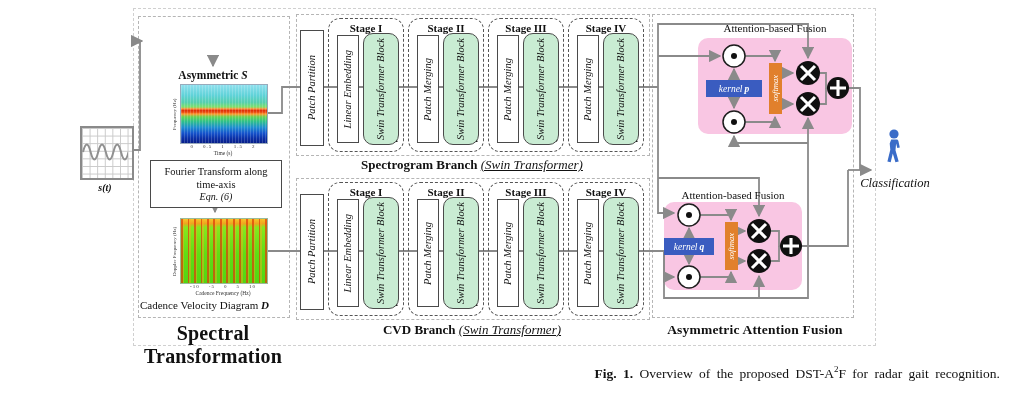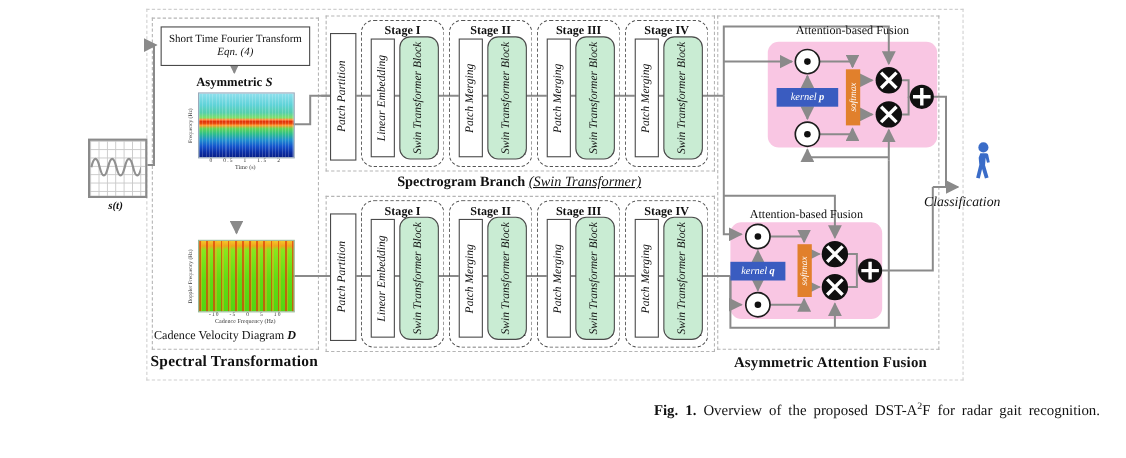--- a/index.html
+++ b/index.html
@@ -19,21 +19,21 @@
   .gbox{position:absolute;background:var(--swin_block,#c9ecd3);border:1.2px solid #4a4a4a;
     border-radius:10px;z-index:2;display:flex;align-items:center;justify-content:center;}
   .vtext{writing-mode:vertical-rl;transform:rotate(180deg);display:inline-block;
     font-style:italic;font-size:10.5px;line-height:1.25;text-align:center;}
   .mult{position:absolute;right:5px;top:113px;font-weight:bold;font-size:11.5px;}
   .proc-box{background:#fff;border:1.2px solid #4a4a4a;z-index:2;text-align:center;
     display:flex;flex-direction:column;align-items:center;justify-content:center;line-height:1.25;}
   .branch-label{z-index:2;text-align:center;font-size:13px;}
   .branch-label b{font-weight:bold;}
   .branch-label i{font-style:italic;text-decoration:underline;}
-  .sec-label{z-index:2;text-align:center;font-weight:bold;font-size:14px;letter-spacing:.2px;}
+  .sec-label{z-index:2;text-align:center;font-weight:bold;font-size:20px;letter-spacing:.2px;}
   .fusion-pink{background:var(--fusion_bg,#f9c6e3);border-radius:10px;z-index:0;}
   .fusion-title{z-index:2;text-align:center;font-size:11px;}
   .kernel{background:var(--kernel_bg,#3a5cc0);color:#fff;z-index:2;font-size:9.5px;
     font-style:italic;display:flex;align-items:center;justify-content:center;}
   .kernel b{font-weight:bold;font-style:italic;margin-left:2px;}
   .softmax{background:var(--softmax_bg,#e1802c);color:#fff;z-index:2;
     display:flex;align-items:center;justify-content:center;}
   .softmax .vtext{font-size:8.5px;color:#fff;}
   #wires{position:absolute;left:0;top:0;z-index:1;}
   .wire{stroke:var(--line,#8a8a8a);stroke-width:1.8;fill:none;}
@@ -57,21 +57,21 @@
     background:
      repeating-linear-gradient(90deg, rgba(225,60,10,.72) 0 1.5px, rgba(255,170,30,.42) 1.5px 3px, transparent 3px 6.5px),
      linear-gradient(180deg,#f4c829 0%,#eda61f 7%,#86e81f 13%,#5fdd14 55%,#52d512 100%);}
   .axis-x{z-index:2;font-size:5px;color:#333;text-align:center;letter-spacing:1px;white-space:pre;}
   .axis-xlab{z-index:2;font-size:5.5px;color:#333;text-align:center;}
   .axis-y{z-index:2;font-size:5px;color:#333;writing-mode:vertical-rl;transform:rotate(180deg);text-align:center;}
   .img-title{z-index:2;text-align:center;font-weight:bold;font-size:11.5px;}
   .img-title i{font-style:italic;}
   .plain-title{z-index:2;text-align:left;font-size:11px;}
   .plain-title b{font-weight:bold;font-style:italic;}
-  .class-result{z-index:2;text-align:left;font-style:italic;font-size:12.5px;line-height:1.25;}
+  .class-result{z-index:2;text-align:center;font-style:italic;font-size:12.5px;line-height:1.25;}
   #caption{z-index:2;text-align:right;font-size:13.5px;word-spacing:3px;}
   #caption b{font-weight:bold;}
   sup{font-size:9px;}
 </style>
 </head>
 <body>
 
 <div id="canvas">
 
   <div class="abs outer-dash" style="left:133px;top:8px;width:741px;height:336px;"></div>
@@ -179,34 +179,35 @@
 
   <div class="abs sig-box" style="left:80px;top:126px;width:50px;height:50px;">
     <svg width="46" height="46" viewBox="0 0 46 46">
       <path d="M1,24 Q4.8,9 8.6,24 T16.2,24 T23.8,24 T31.4,24 T39,24 T46.6,24" fill="none" stroke="#909090" stroke-width="2"></path>
     </svg>
   </div>
   <div class="abs sig-label" style="left:75px;top:182px;width:60px;">s(t)</div>
 
   <div class="abs dash-box" style="left:138px;top:16px;width:150px;height:300px;"></div>
 
-  <div class="abs proc-box" style="left:146px;top:24px;width:134px;height:34px;">
-    <span style="font-size:10px;">Short Time Fourier Transform</span>
-    <span style="font-size:10px;font-style:italic;">Eqn. (4)</span>
-  </div>
 
   <div class="abs img-title" style="left:146px;top:69px;width:134px;">
     <span>Asymmetric </span><i><b>S</b></i>
   </div>
 
   <div class="abs axis-y" style="left:172px;top:88px;height:52px;">Frequency (Hz)</div>
   <div class="abs spec-img" style="left:180px;top:84px;width:86px;height:58px;"></div>
   <div class="abs axis-x" style="left:180px;top:144px;width:86px;">0    0.5    1    1.5    2</div>
   <div class="abs axis-xlab" style="left:180px;top:150px;width:86px;">Time (s)</div>
 
+  <div class="abs proc-box" style="left:150px;top:160px;width:130px;height:46px;">
+    <span style="font-size:10.5px;">Fourier Transform along</span>
+    <span style="font-size:10.5px;">time-axis</span>
+    <span style="font-size:10px;font-style:italic;">Eqn. (6)</span>
+  </div>
 
   <div class="abs axis-y" style="left:172px;top:222px;height:58px;">Doppler Frequency (Hz)</div>
   <div class="abs cvd-img" style="left:180px;top:218px;width:86px;height:64px;"></div>
   <div class="abs axis-x" style="left:180px;top:284px;width:86px;">-10    -5    0    5    10</div>
   <div class="abs axis-xlab" style="left:180px;top:290px;width:86px;">Cadence Frequency (Hz)</div>
 
   <div class="abs plain-title" style="left:140px;top:299px;width:146px;">
     <span>Cadence Velocity Diagram </span><b>D</b>
   </div>
 
@@ -303,20 +304,23 @@
     <div class="stage-label">Stage IV</div>
     <div class="wbox" style="left:8px;top:16px;width:20px;height:106px;">
       <span class="vtext">Patch Merging</span>
       </div>
     <div class="gbox" style="left:34px;top:14px;width:34px;height:110px;">
       <span class="vtext">Swin Transformer Block</span>
       </div>
     <div class="mult">×2</div>
   </div>
 
+  <div class="abs branch-label" style="left:296px;top:322px;width:352px;">
+    <b>CVD Branch </b><i>(Swin Transformer)</i>
+  </div>
 
   <div class="abs dash-box" style="left:652px;top:14px;width:200px;height:302px;"></div>
 
   <div class="abs fusion-title" style="left:698px;top:22px;width:154px;">Attention-based Fusion</div>
   <div class="abs fusion-pink" style="left:698px;top:38px;width:154px;height:96px;"></div>
   <div class="abs kernel" style="left:706px;top:80px;width:56px;height:17px;">
     <span>kernel</span>
       <b>p</b>
   </div>
   <div class="abs softmax" style="left:769px;top:63px;width:13px;height:51px;">

